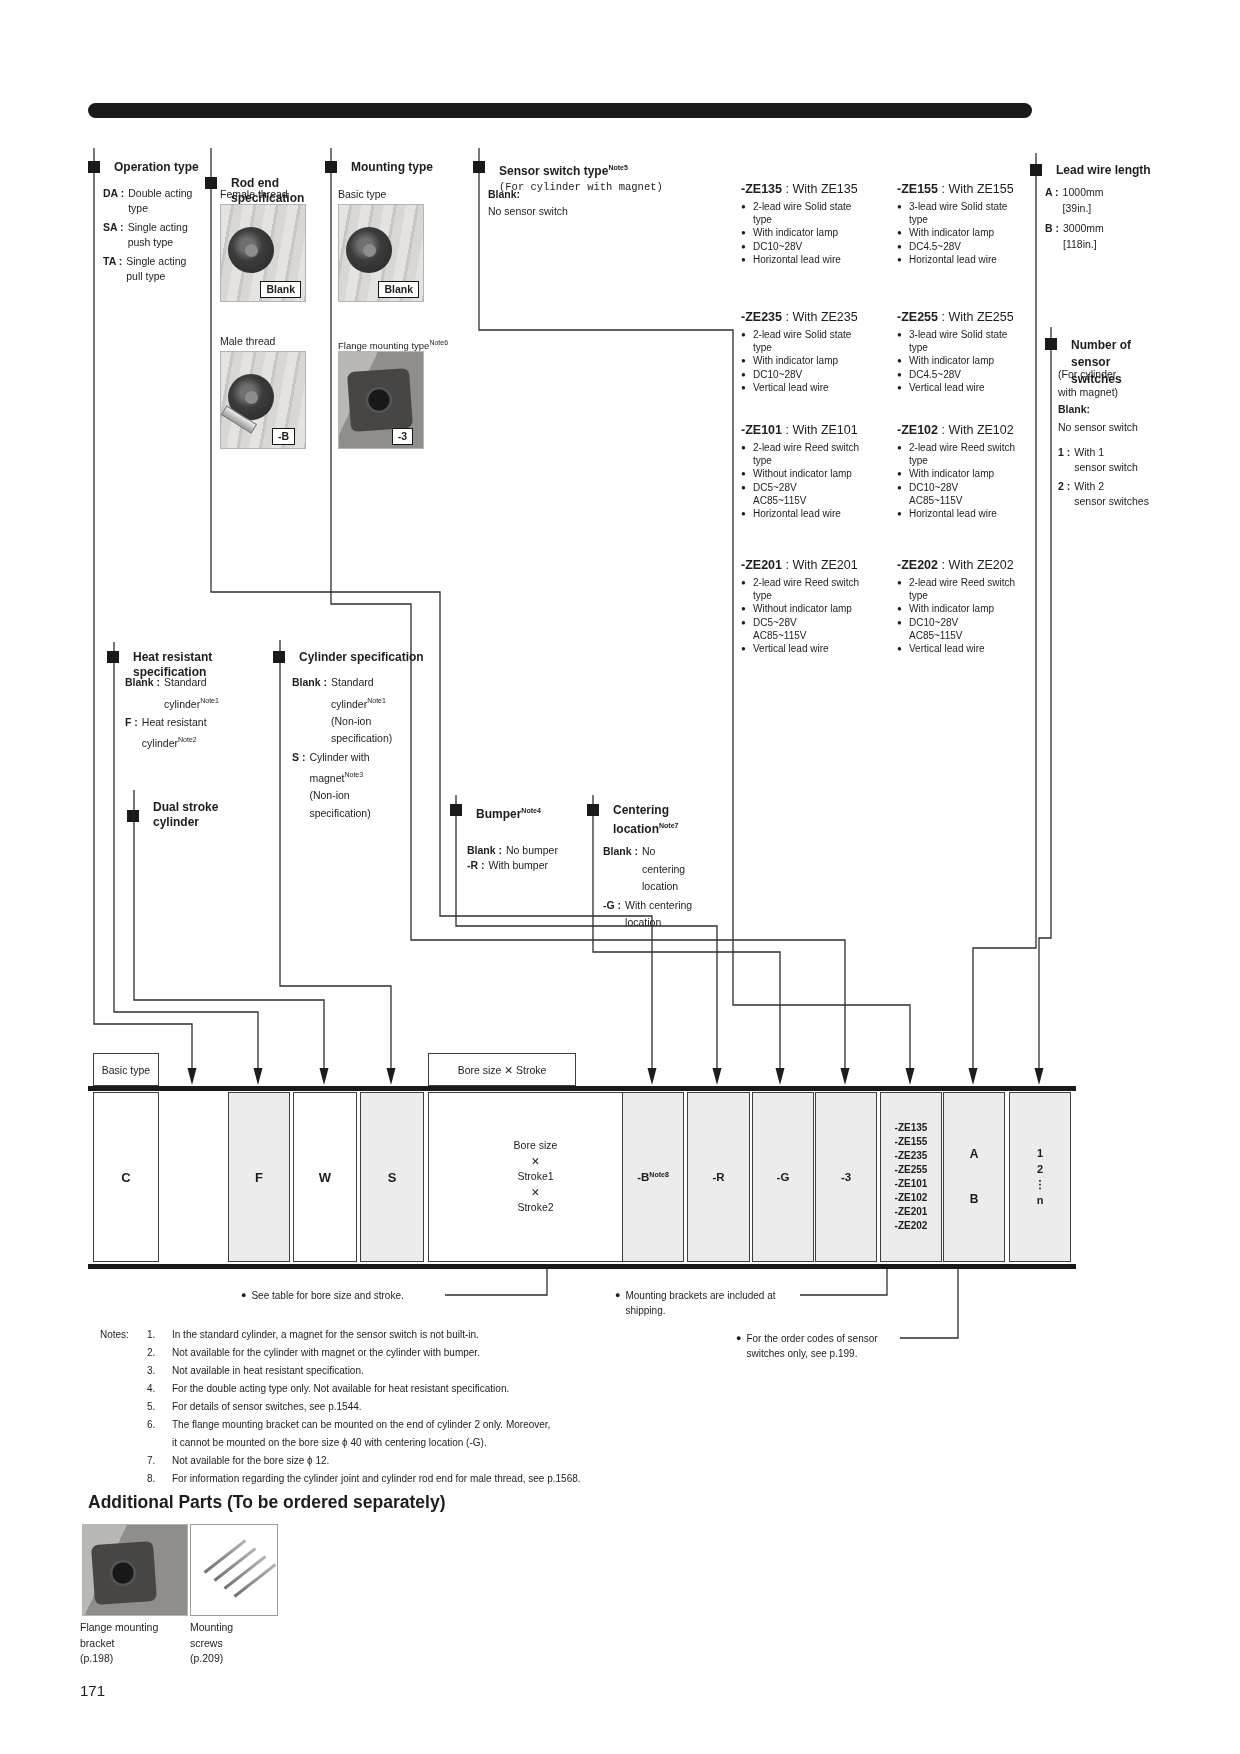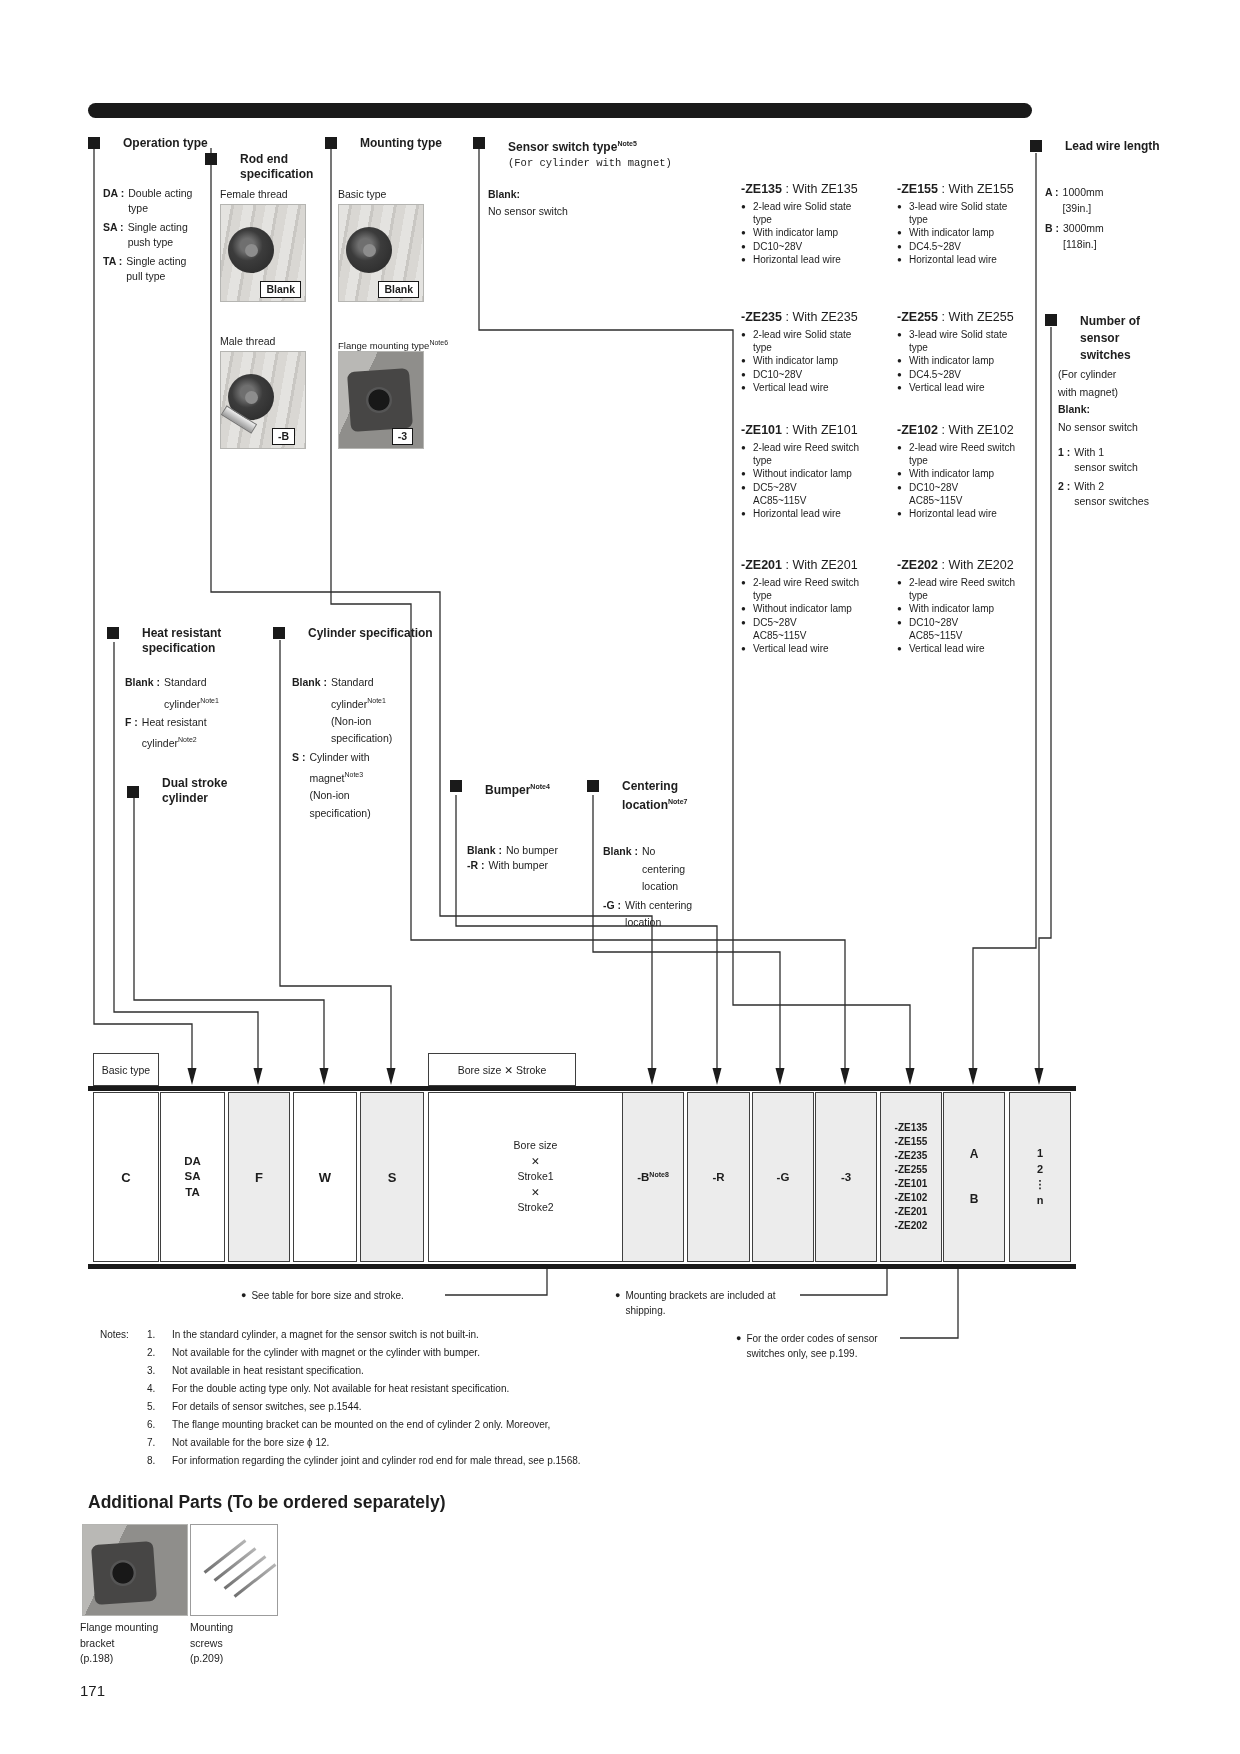--- a/index.html
+++ b/index.html
@@ -5,21 +5,21 @@
   html,body{margin:0;padding:0;background:#fff;}
   .page{position:relative;width:1240px;height:1754px;background:#fff;overflow:hidden;
         font-family:"Liberation Sans",sans-serif;color:#1d1d1d;}
   .abs{position:absolute;}
   svg.wires{position:absolute;left:0;top:0;z-index:0;}
   .z1{z-index:1;}
   
   .title{font-size:21px;font-weight:bold;letter-spacing:.2px;}
   .trule{background:#1a1a1a;border-radius:8px;height:15px;}
   
-  .hdr{display:flex;gap:23px;z-index:1;}
+  .hdr{display:flex;gap:14px;z-index:1;margin-top:24px;}
   .sq{width:12px;height:12px;background:#1a1a1a;flex:none;margin-top:1px;}
   .htxt{font-weight:bold;font-size:12px;line-height:15px;white-space:nowrap;}
   .hsub{font-size:10.5px;font-weight:normal;line-height:15px;font-family:Liberation Mono, monospace;}
   .sup{font-size:7px;vertical-align:super;font-weight:bold;}
   .supn{font-size:7px;vertical-align:super;}
   
   .item{display:flex;font-size:10.5px;line-height:15px;margin-bottom:4px;}
   .item .k{font-weight:bold;white-space:pre;margin-right:4px;}
   .item .v div{white-space:nowrap;}
   .tall .item{line-height:17.5px;margin-bottom:1px;}
@@ -477,25 +477,20 @@
     </div>
   <div class="abs lblbox" style="left:428px;top:1053px;width:146px;height:31px;">
       <span>Bore size ✕ Stroke</span>
     </div>
   <div class="abs thick" style="left:88px;top:1086px;width:988px;"></div>
   <div class="abs thick" style="left:88px;top:1264px;width:988px;"></div>
 
   <div class="cell" style="left:93px;width:64px;">
       <span class="big">C</span>
     </div>
-  <div class="cell" style="left:160px;width:63px;">
-    <span class="l15">DA</span>
-      <span class="l15">SA</span>
-      <span class="l15">TA</span>
-    </div>
   <div class="cell sh" style="left:228px;width:60px;">
       <span class="big">F</span>
     </div>
   <div class="cell" style="left:293px;width:62px;">
       <span class="big">W</span>
     </div>
   <div class="cell sh" style="left:360px;width:62px;">
       <span class="big">S</span>
     </div>
   <div class="cell norm" style="left:428px;width:189px;">
@@ -574,20 +569,24 @@
       </div>
     <div class="nrow">
         <span class="nn">5.</span>
         <span>For details of sensor switches, see p.1544.</span>
       </div>
     <div class="nrow">
         <span class="nn">6.</span>
         <span>The flange mounting bracket can be mounted on the end of cylinder 2 only. Moreover,</span>
       </div>
     <div class="nrow">
+        <span class="nn"></span>
+        <span>it cannot be mounted on the bore size ϕ 40 with centering location (-G).</span>
+      </div>
+    <div class="nrow">
         <span class="nn">7.</span>
         <span>Not available for the bore size ϕ 12.</span>
       </div>
     <div class="nrow">
         <span class="nn">8.</span>
         <span>For information regarding the cylinder joint and cylinder rod end for male thread, see p.1568.</span>
       </div>
   </div>
 
   <div class="abs addtitle" style="left:88px;top:1492px;">Additional Parts (To be ordered separately)</div>

